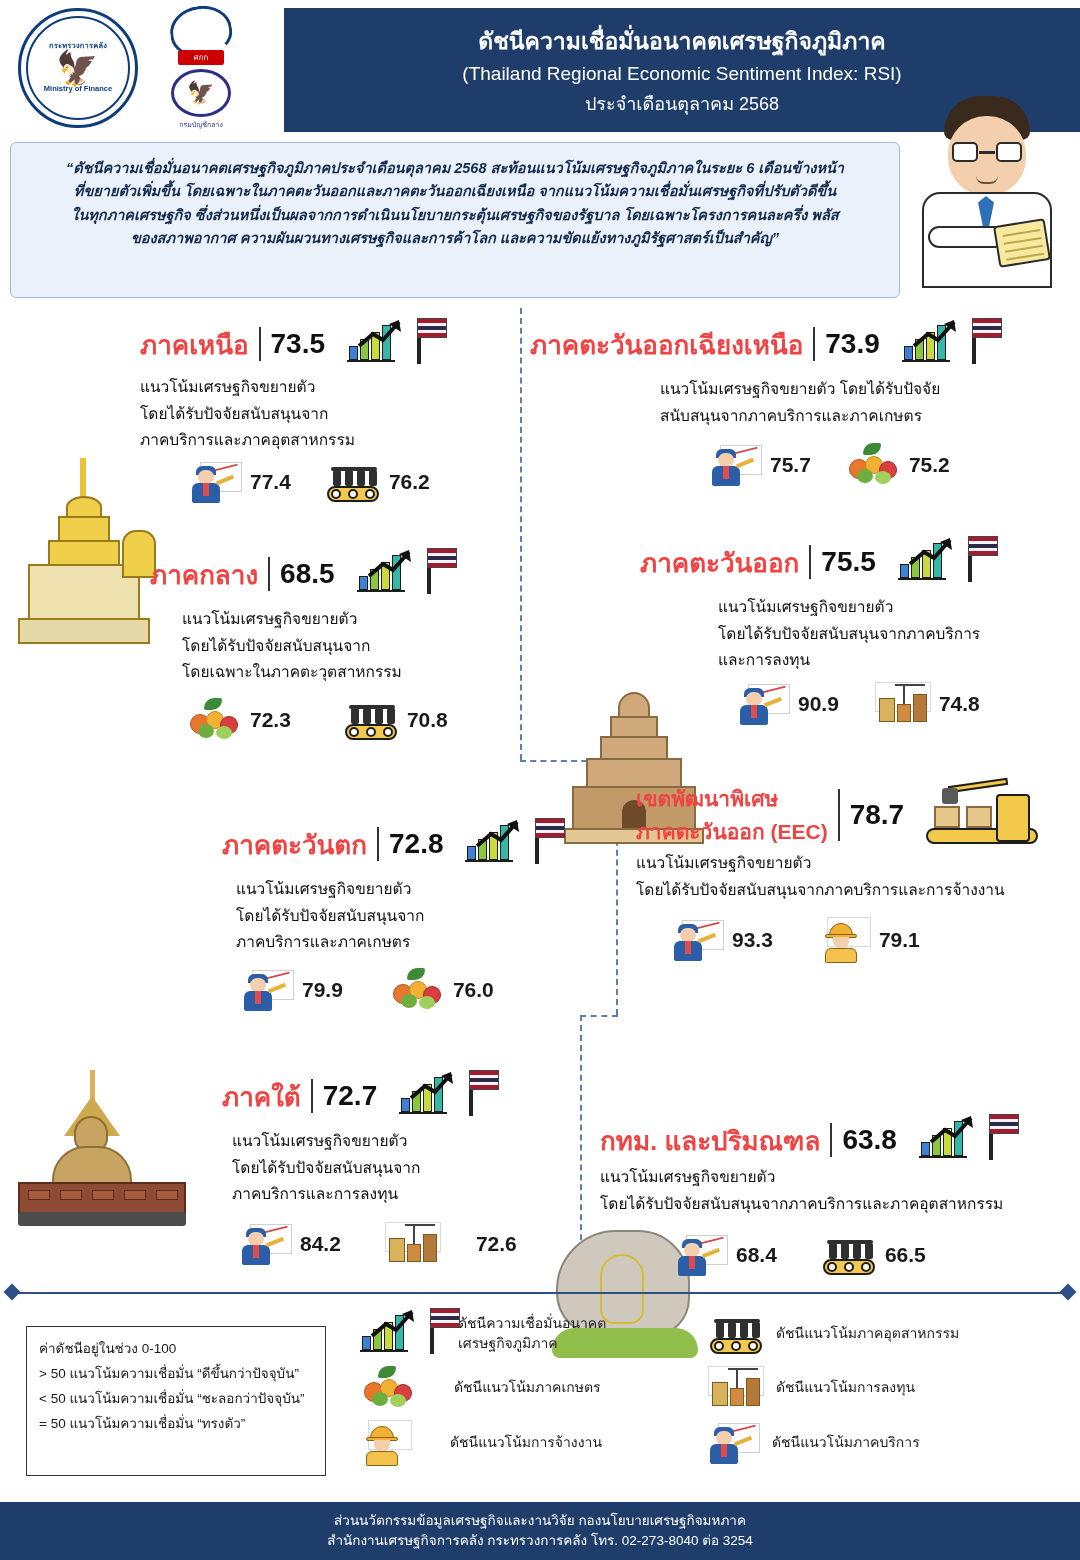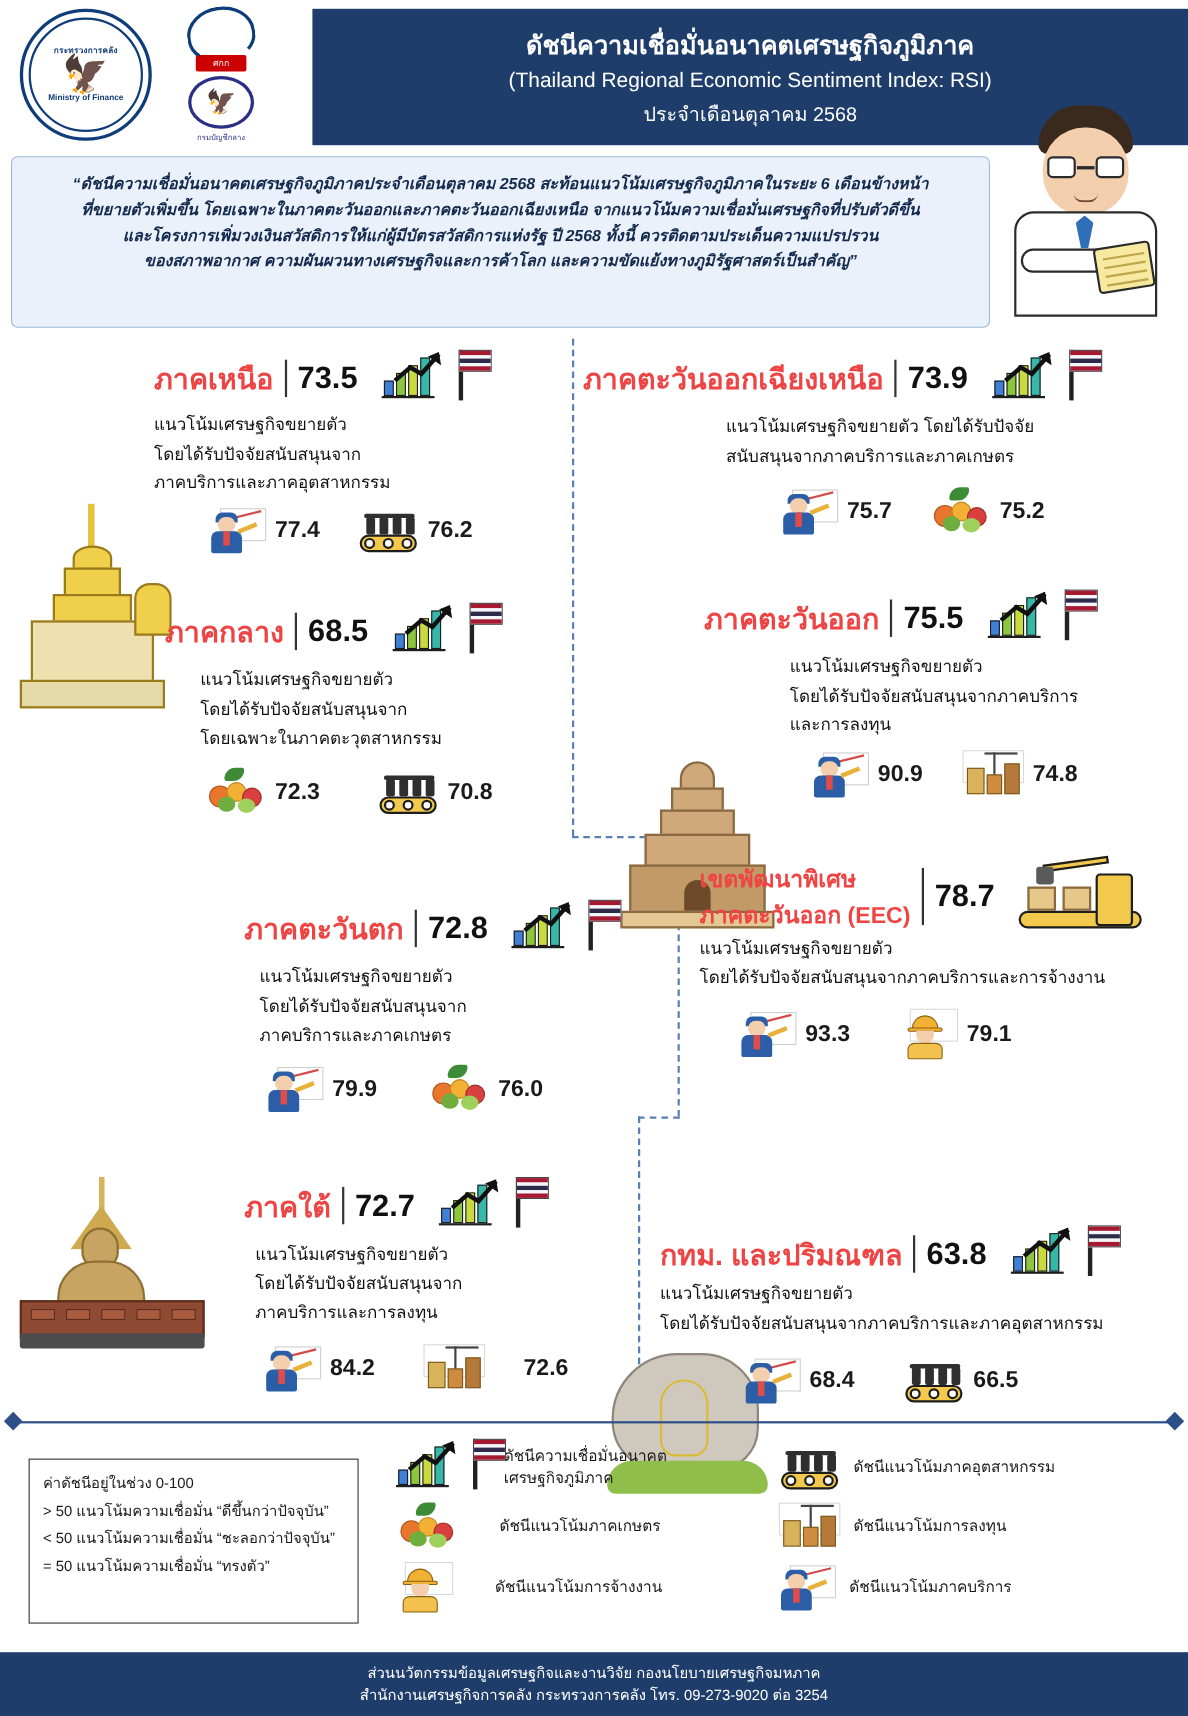--- a/index.html
+++ b/index.html
@@ -265,21 +265,21 @@
       <i style="top:8px"></i>
       <i style="top:16px"></i>
       <i style="top:24px"></i>
       <i style="top:32px"></i>
     </div>
 </div>
 
 <div class="quote-box">
   <p>“ดัชนีความเชื่อมั่นอนาคตเศรษฐกิจภูมิภาคประจำเดือนตุลาคม 2568 สะท้อนแนวโน้มเศรษฐกิจภูมิภาคในระยะ 6 เดือนข้างหน้า</p>
   <p>ที่ขยายตัวเพิ่มขึ้น โดยเฉพาะในภาคตะวันออกและภาคตะวันออกเฉียงเหนือ จากแนวโน้มความเชื่อมั่นเศรษฐกิจที่ปรับตัวดีขึ้น</p>
-  <p>และโครงการเพิ่มวงเงินสวัสดิการให้แก่ผู้มีบัตรสวัสดิการแห่งรัฐ ปี 2568 ทั้งนี้ ควรติดตามประเด็นความแปรปรวน</p>
+  <p>ในทุกภาคเศรษฐกิจ ซึ่งส่วนหนึ่งเป็นผลจากการดำเนินนโยบายกระตุ้นเศรษฐกิจของรัฐบาล โดยเฉพาะโครงการคนละครึ่ง พลัส</p>
   <p>ของสภาพอากาศ ความผันผวนทางเศรษฐกิจและการค้าโลก และความขัดแย้งทางภูมิรัฐศาสตร์เป็นสำคัญ”</p>
 </div>
 
 <div class="dashed-v" style="left:520px; top:308px; height:452px;"></div>
 <div class="dashed-h" style="left:520px; top:760px; width:98px;"></div>
 <div class="dashed-v" style="left:616px; top:760px; height:255px;"></div>
 <div class="dashed-h" style="left:580px; top:1015px; width:38px;"></div>
 <div class="dashed-v" style="left:580px; top:1015px; height:265px;"></div>
 
 <div class="ill pagoda" style="left:14px; top:318px;">
@@ -887,14 +887,14 @@
           <div class="tie"></div>
           <div class="pen"></div>
       </div>
       <div class="lg-txt">ดัชนีแนวโน้มภาคบริการ</div>
     </div>
   </div>
 </div>
 
 <div class="footer">
   <div>ส่วนนวัตกรรมข้อมูลเศรษฐกิจและงานวิจัย กองนโยบายเศรษฐกิจมหภาค</div>
-  <div>สำนักงานเศรษฐกิจการคลัง กระทรวงการคลัง โทร. 09-273-9020 ต่อ 3254</div>
+  <div>สำนักงานเศรษฐกิจการคลัง กระทรวงการคลัง โทร. 02-273-8040 ต่อ 3254</div>
 </div>
 
 </body></html>

